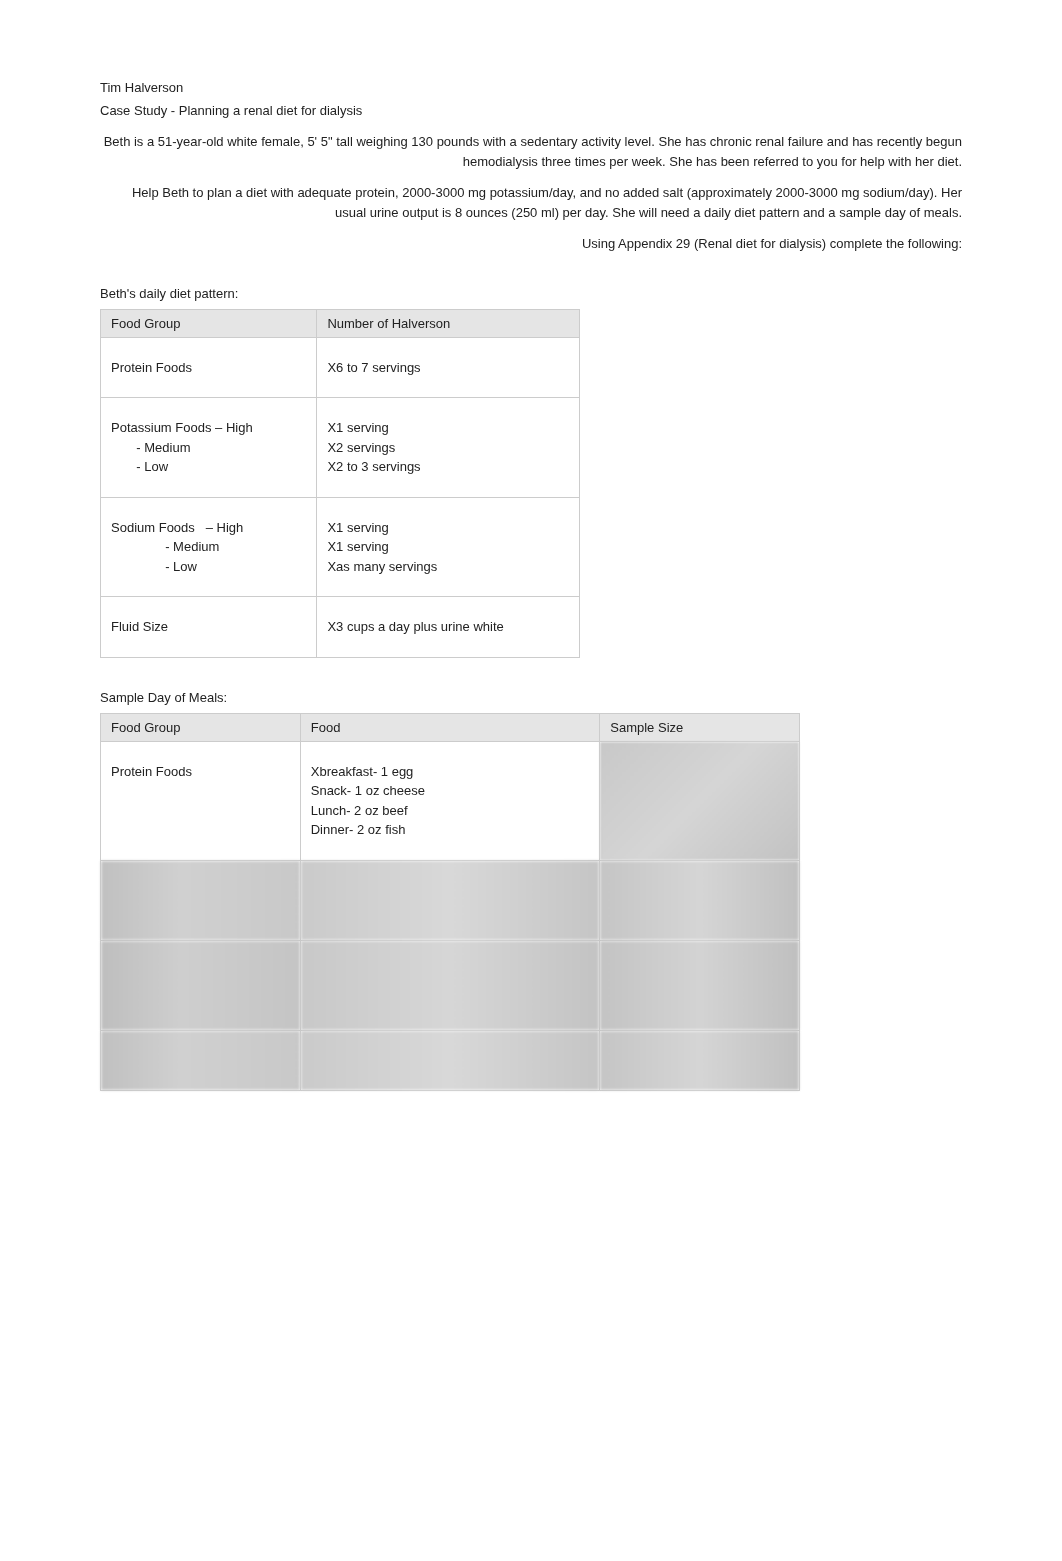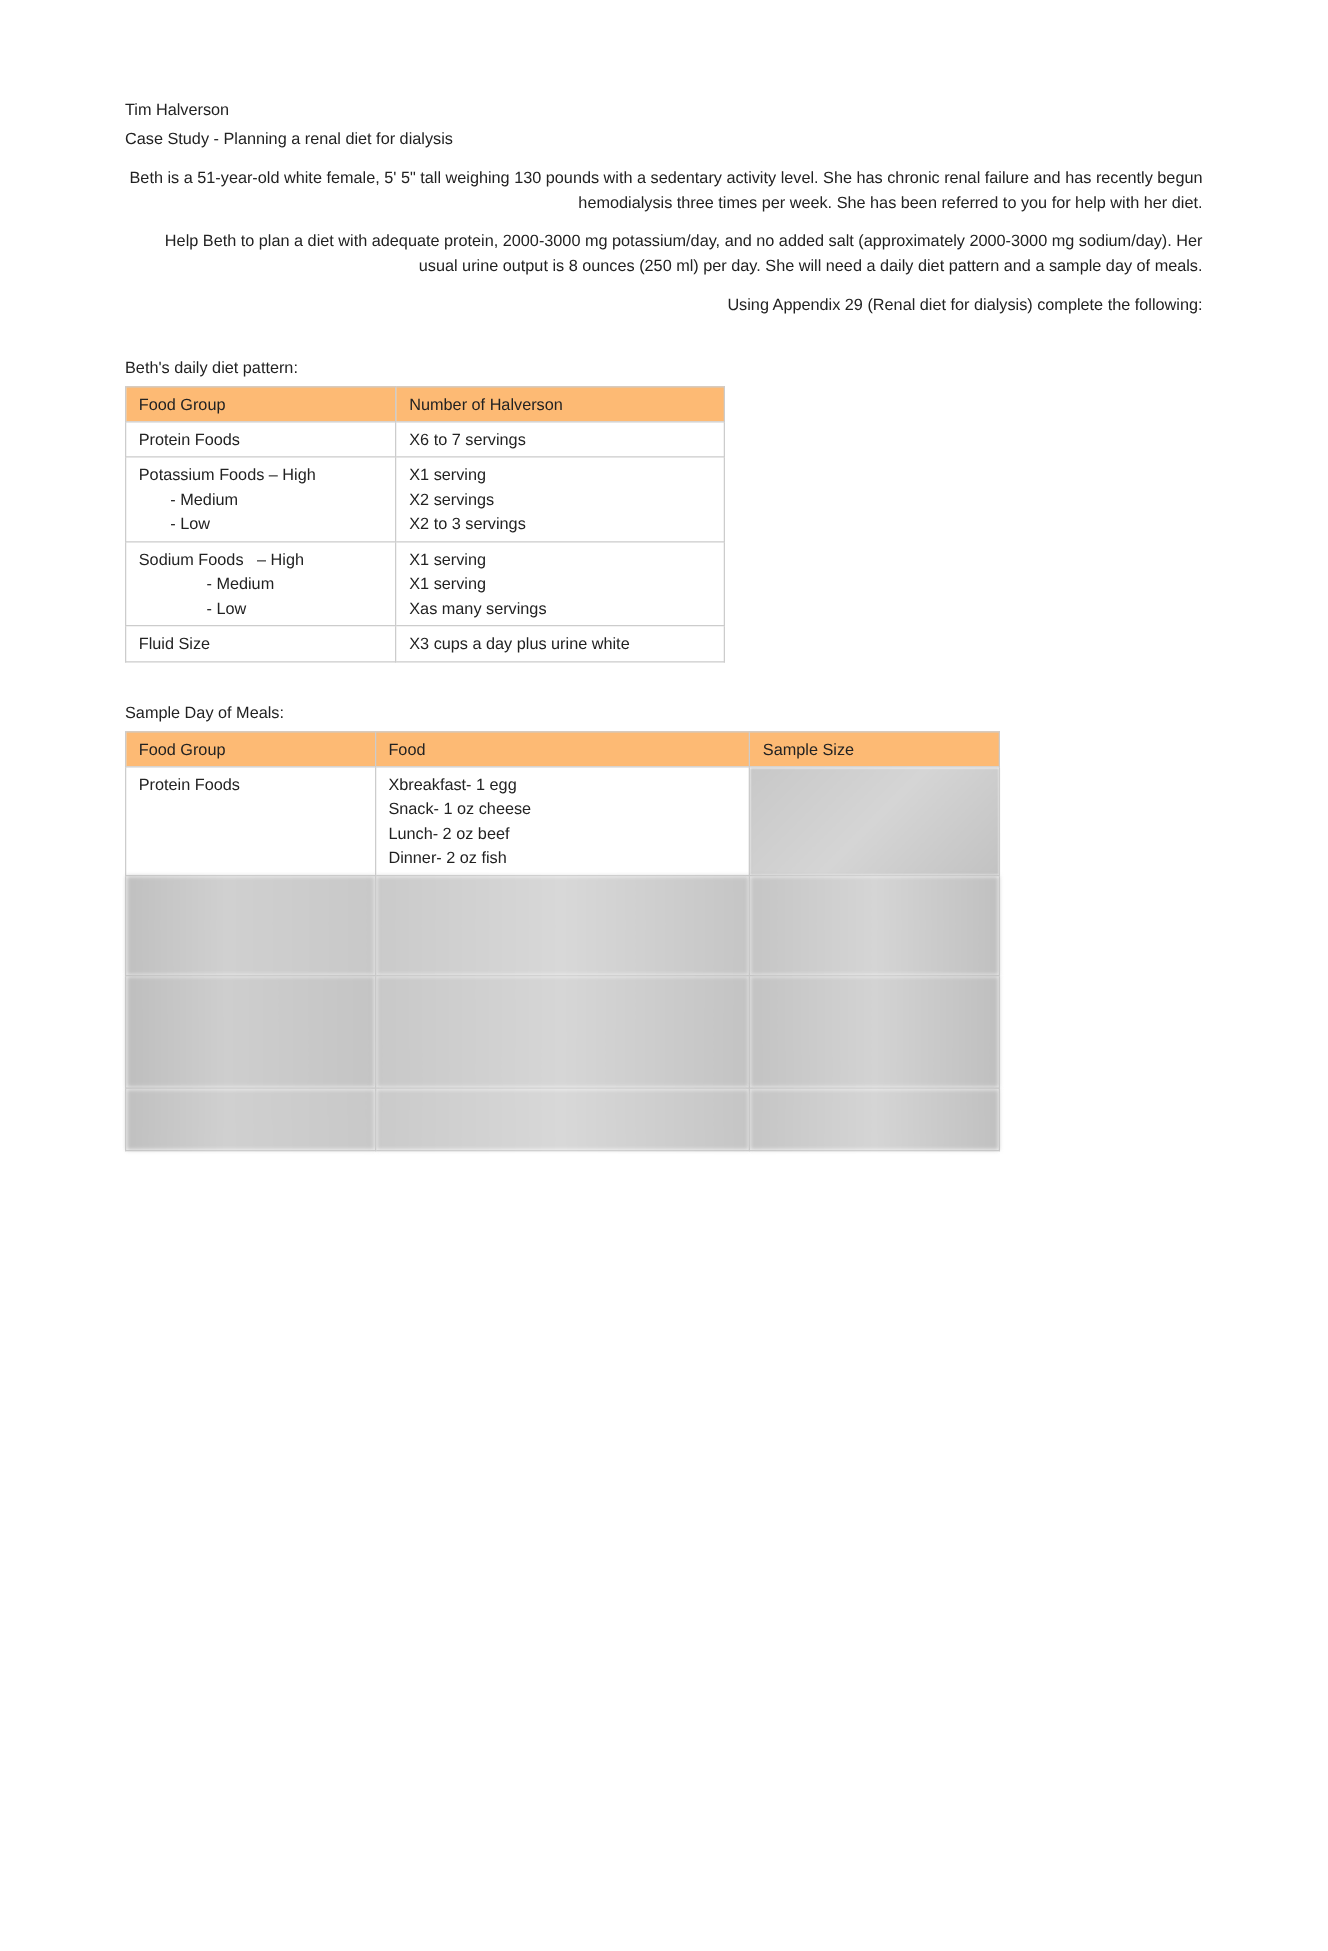--- a/index.html
+++ b/index.html
@@ -38,32 +38,32 @@
     }
 
     table {
       border-collapse: collapse;
       width: 480px;
       margin-bottom: 24px;
     }
 
     table td {
       border: 1px solid #cccccc;
-      padding: 4px 10px;
+      padding: 20px 10px;
       vertical-align: top;
       font-size: 13px;
       line-height: 1.5;
     }
 
     table th {
       border: 1px solid #cccccc;
       padding: 6px 10px;
       text-align: left;
       font-size: 13px;
-      background: #fdba74;
+      background: #e5e5e5;
       font-weight: normal;
     }
 
     .sample-table {
       width: 700px;
     }
   </style>
 </head>
 <body>
 

